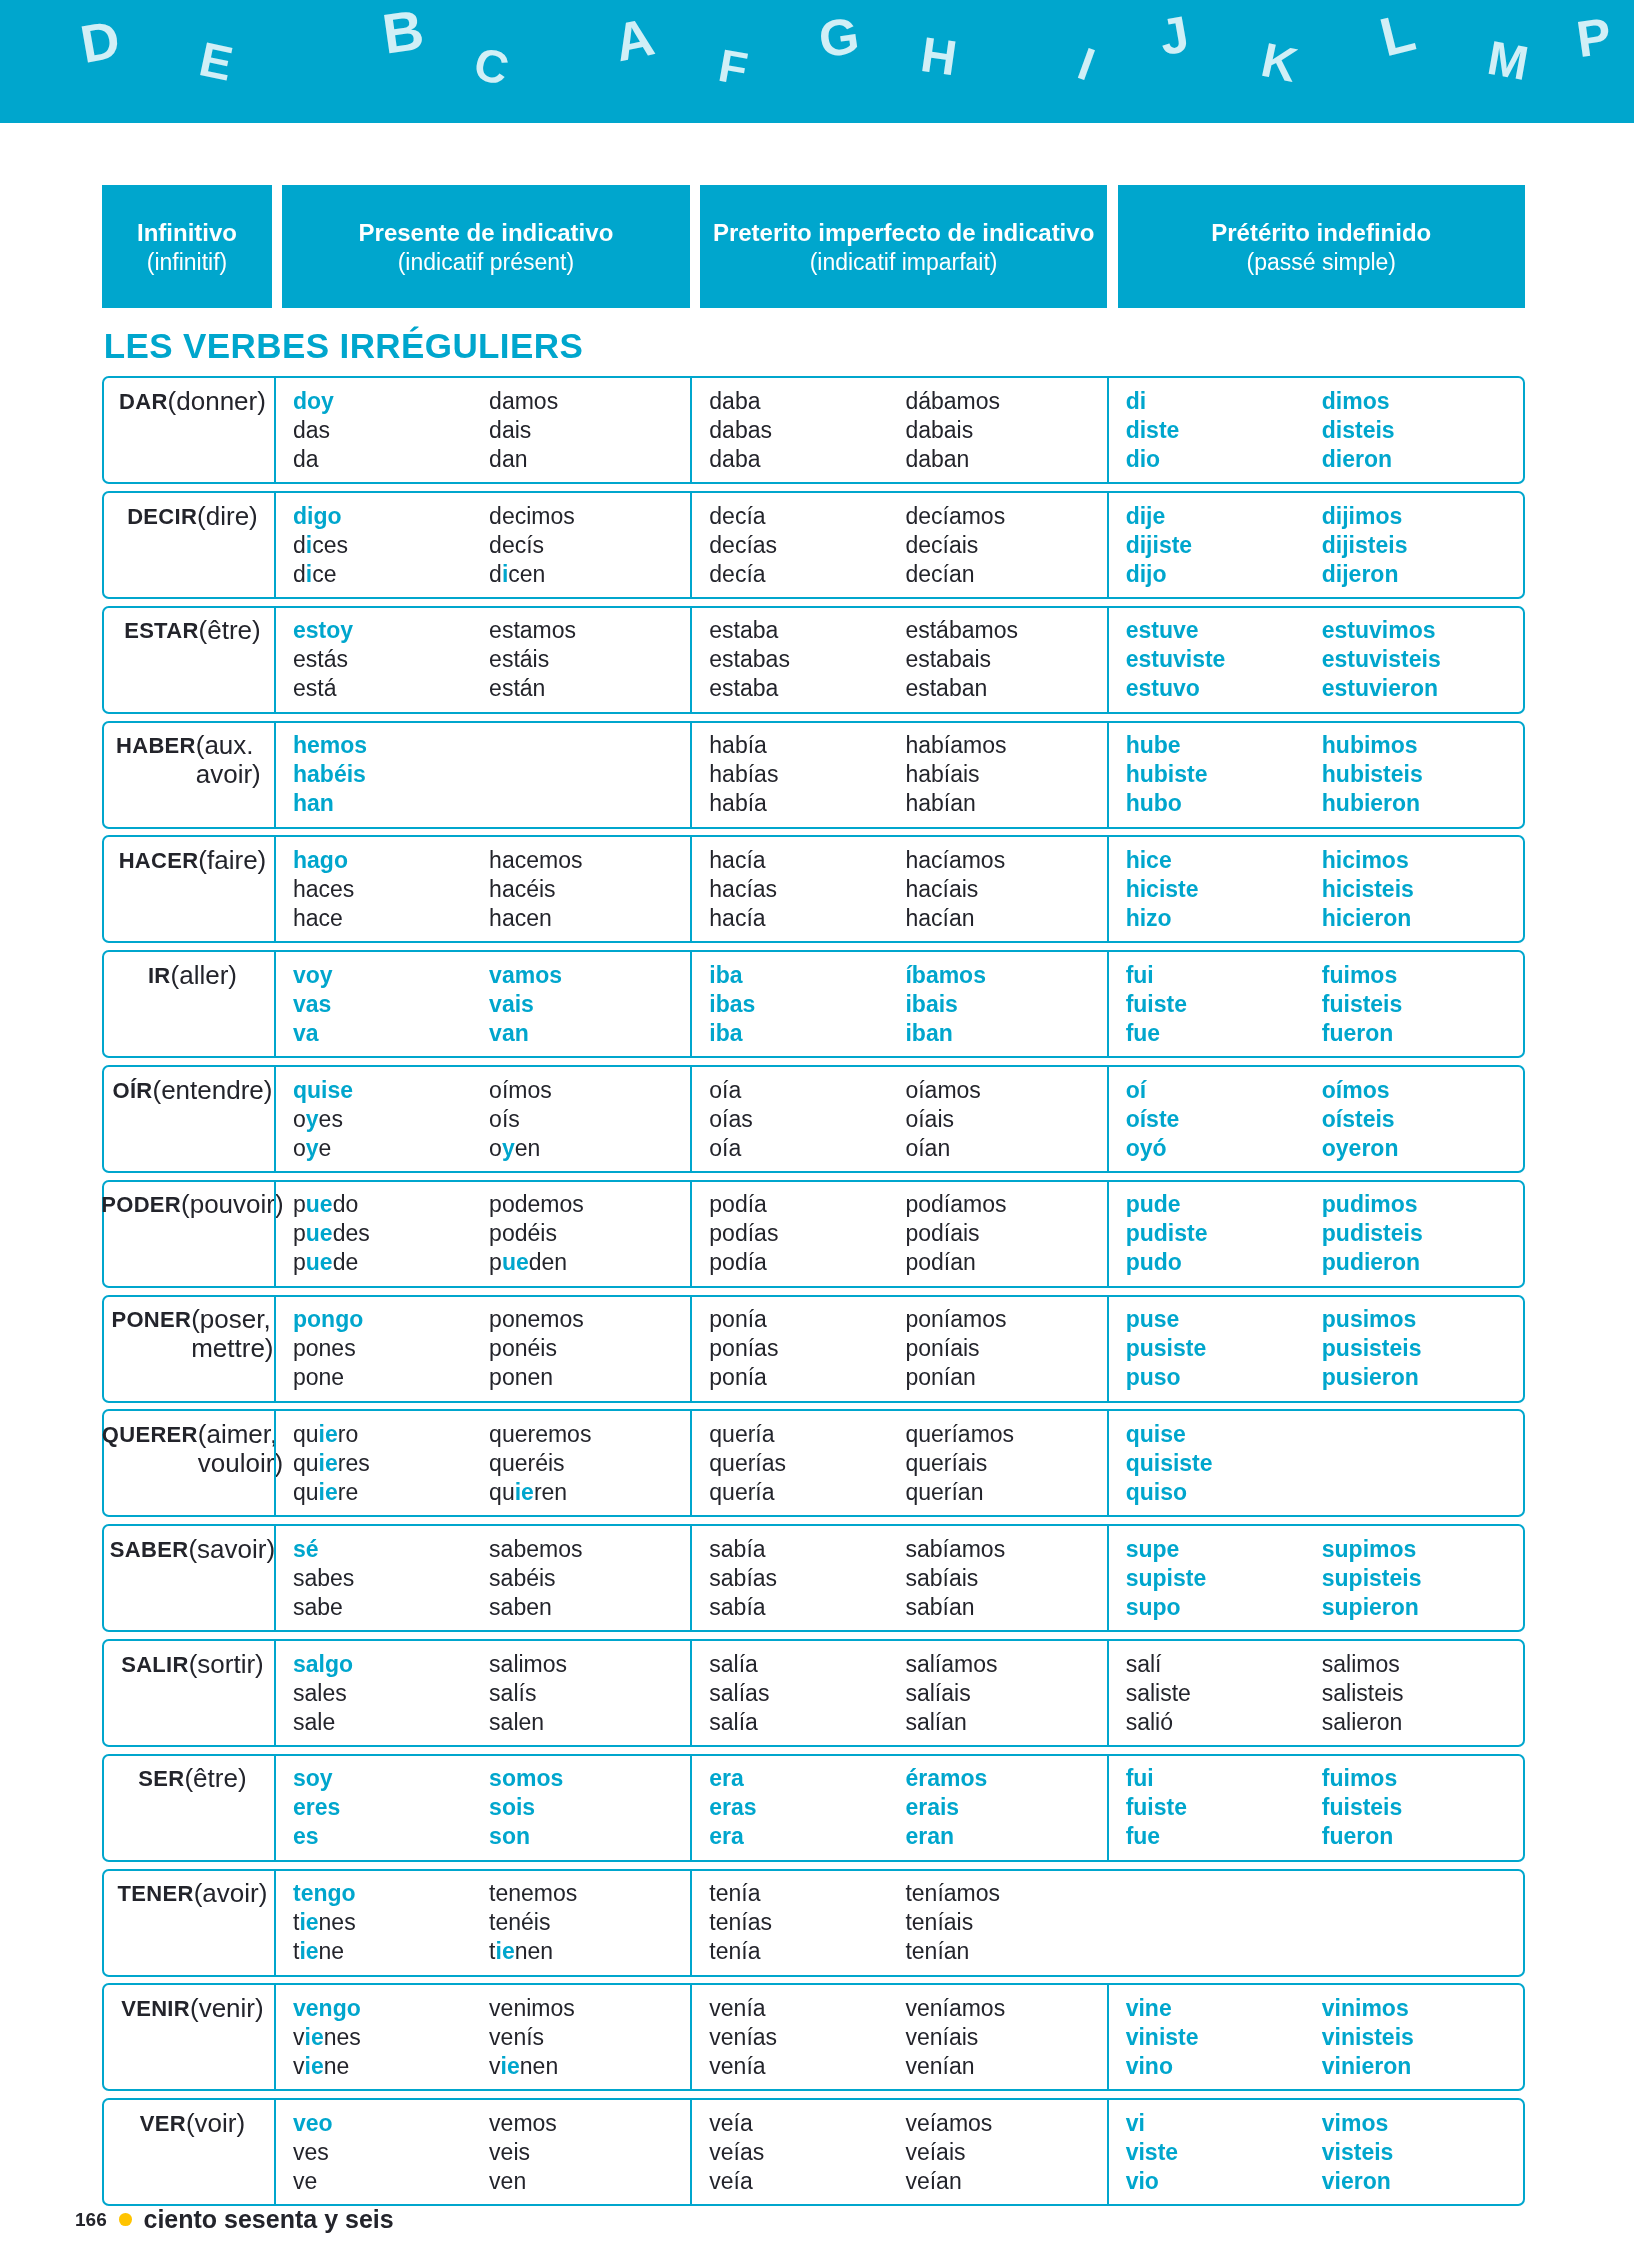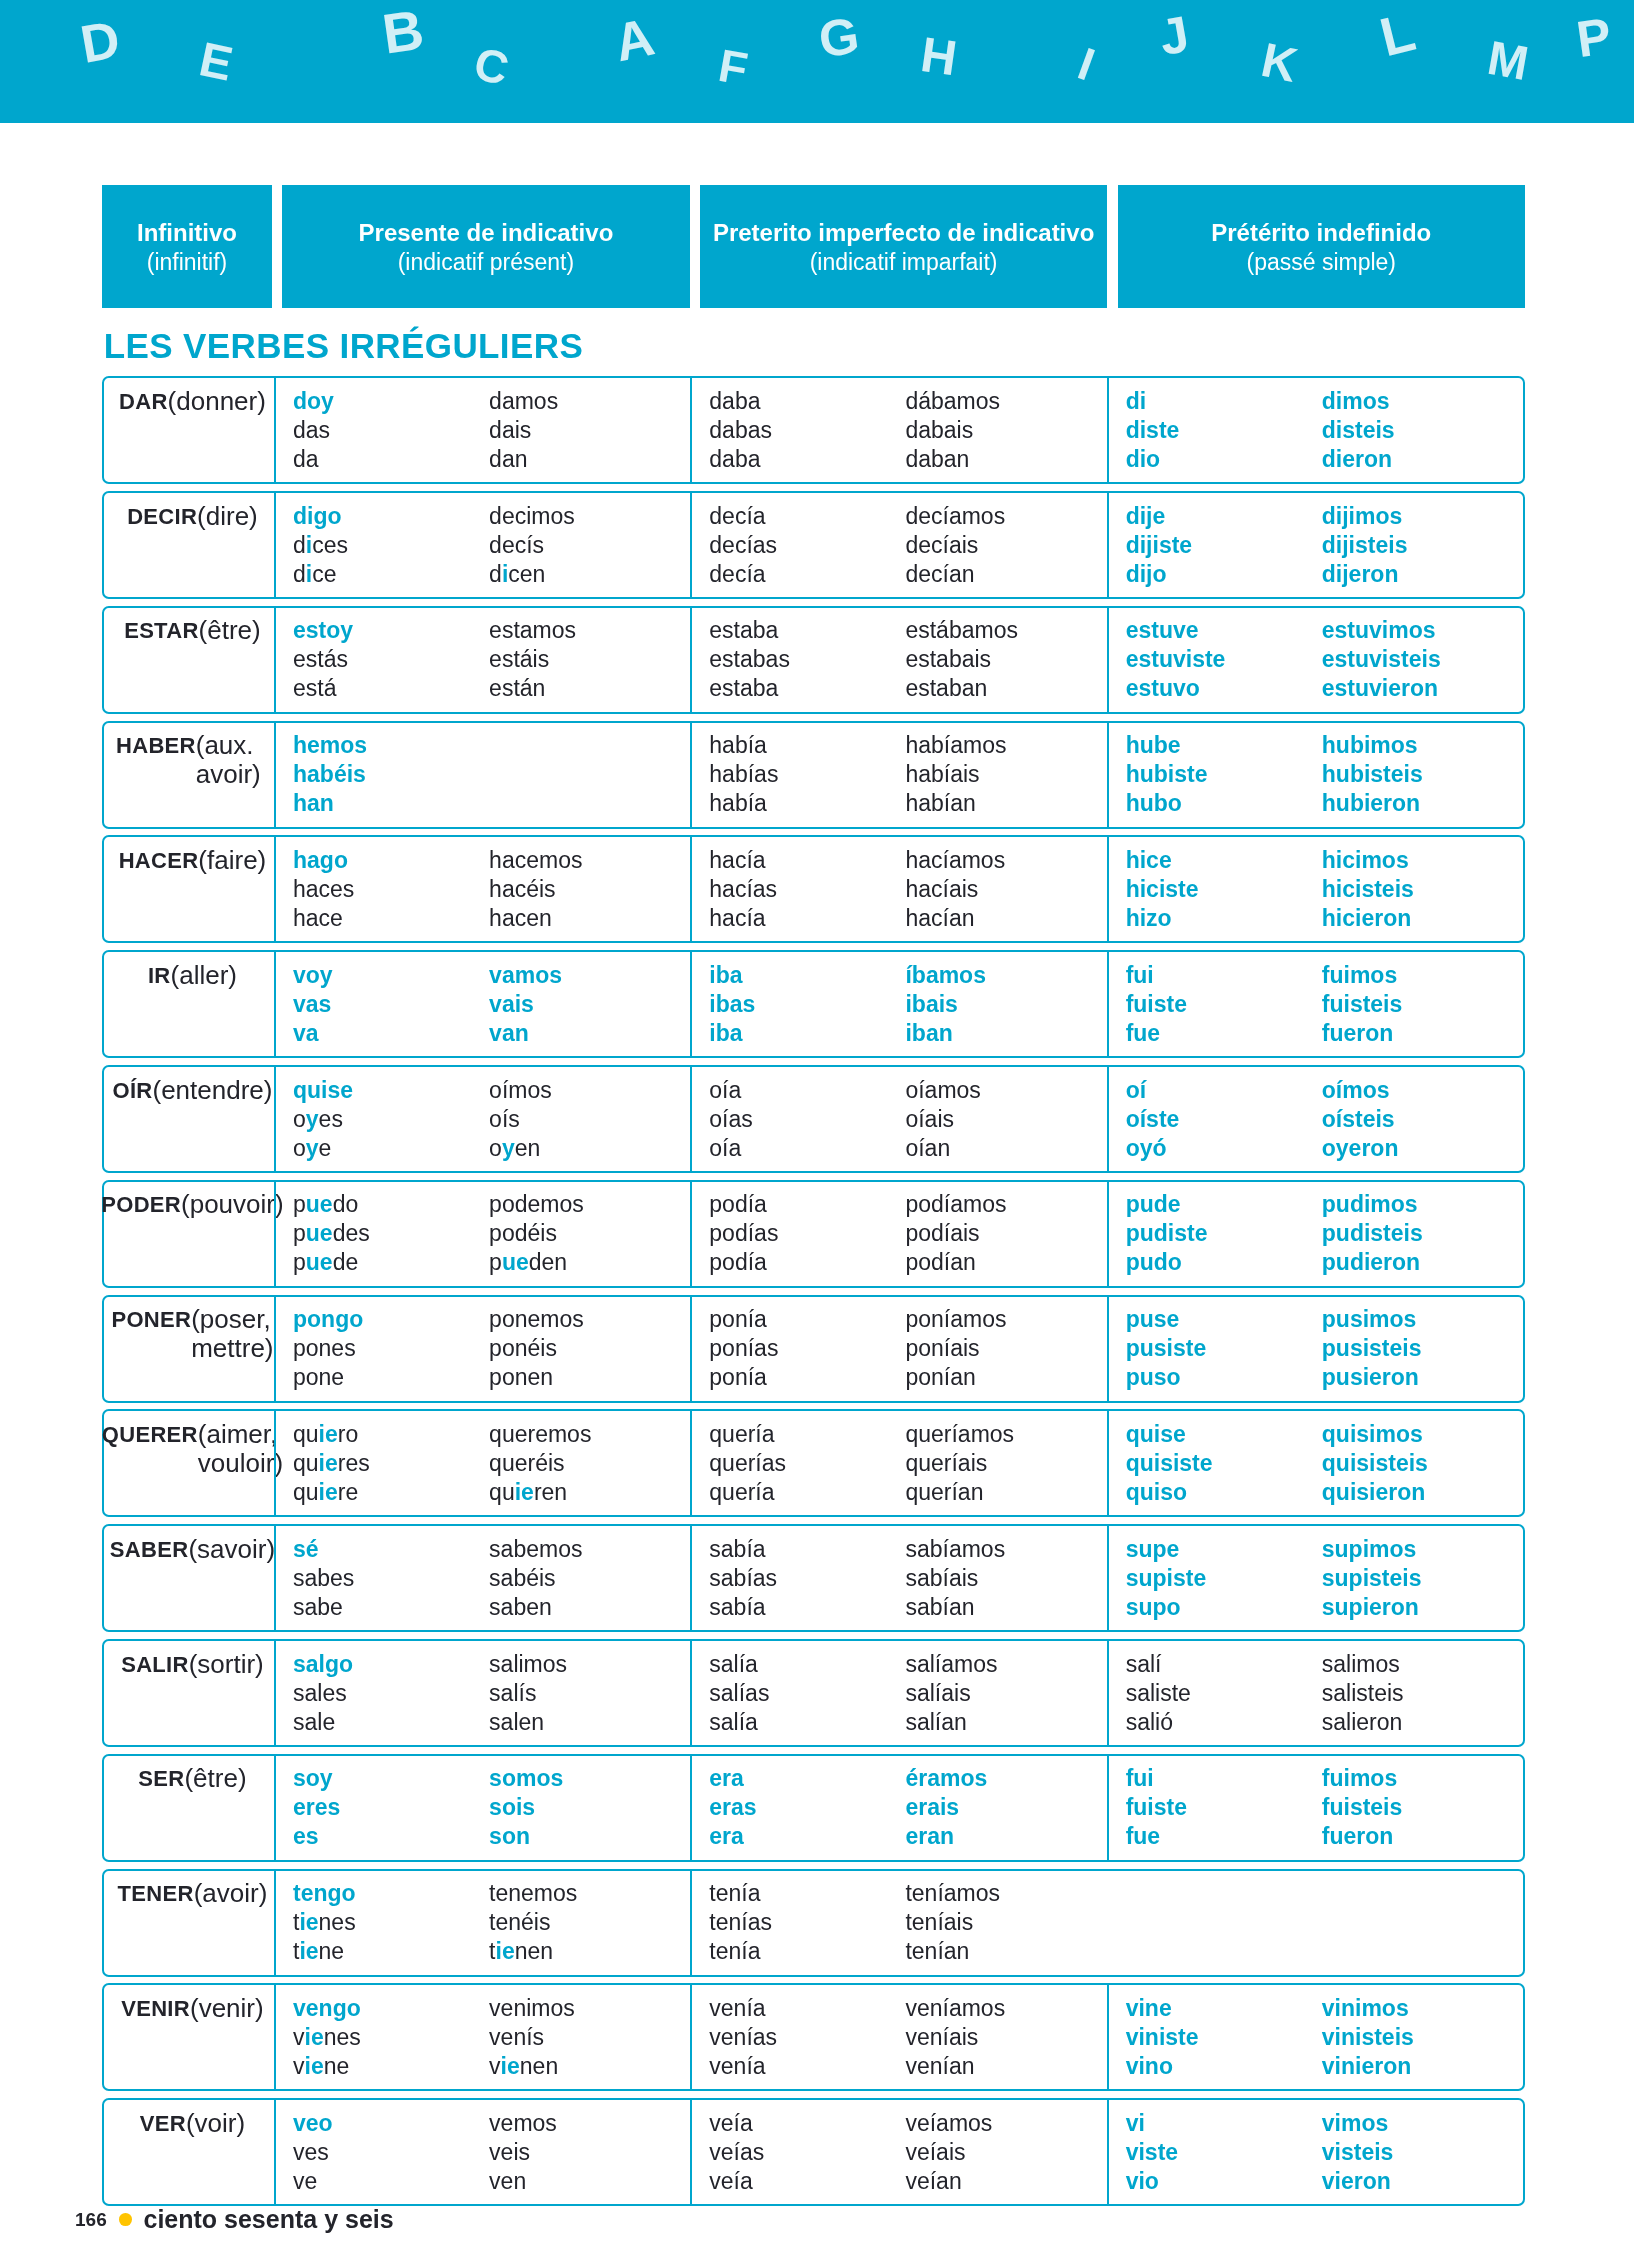--- a/index.html
+++ b/index.html
@@ -512,25 +512,20 @@
             <div class="form">queríais</div>
             <div class="form">querían</div>
           </div>
         </div>
     <div class="vcell forms">
           <div class="fcol">
             <div class="form"><span class="hl">quise</span></div>
             <div class="form"><span class="hl">quisiste</span></div>
             <div class="form"><span class="hl">quiso</span></div>
           </div>
-          <div class="fcol">
-            <div class="form"><span class="hl">quisimos</span></div>
-            <div class="form"><span class="hl">quisisteis</span></div>
-            <div class="form"><span class="hl">quisieron</span></div>
-          </div>
         </div>
   </div>
 
   <div class="vrow">
     <div class="vcell inf">
       <div class="inf-name">SABER</div>
       <div class="inf-tr">(savoir)</div>
     </div>
     <div class="vcell forms">
           <div class="fcol">

